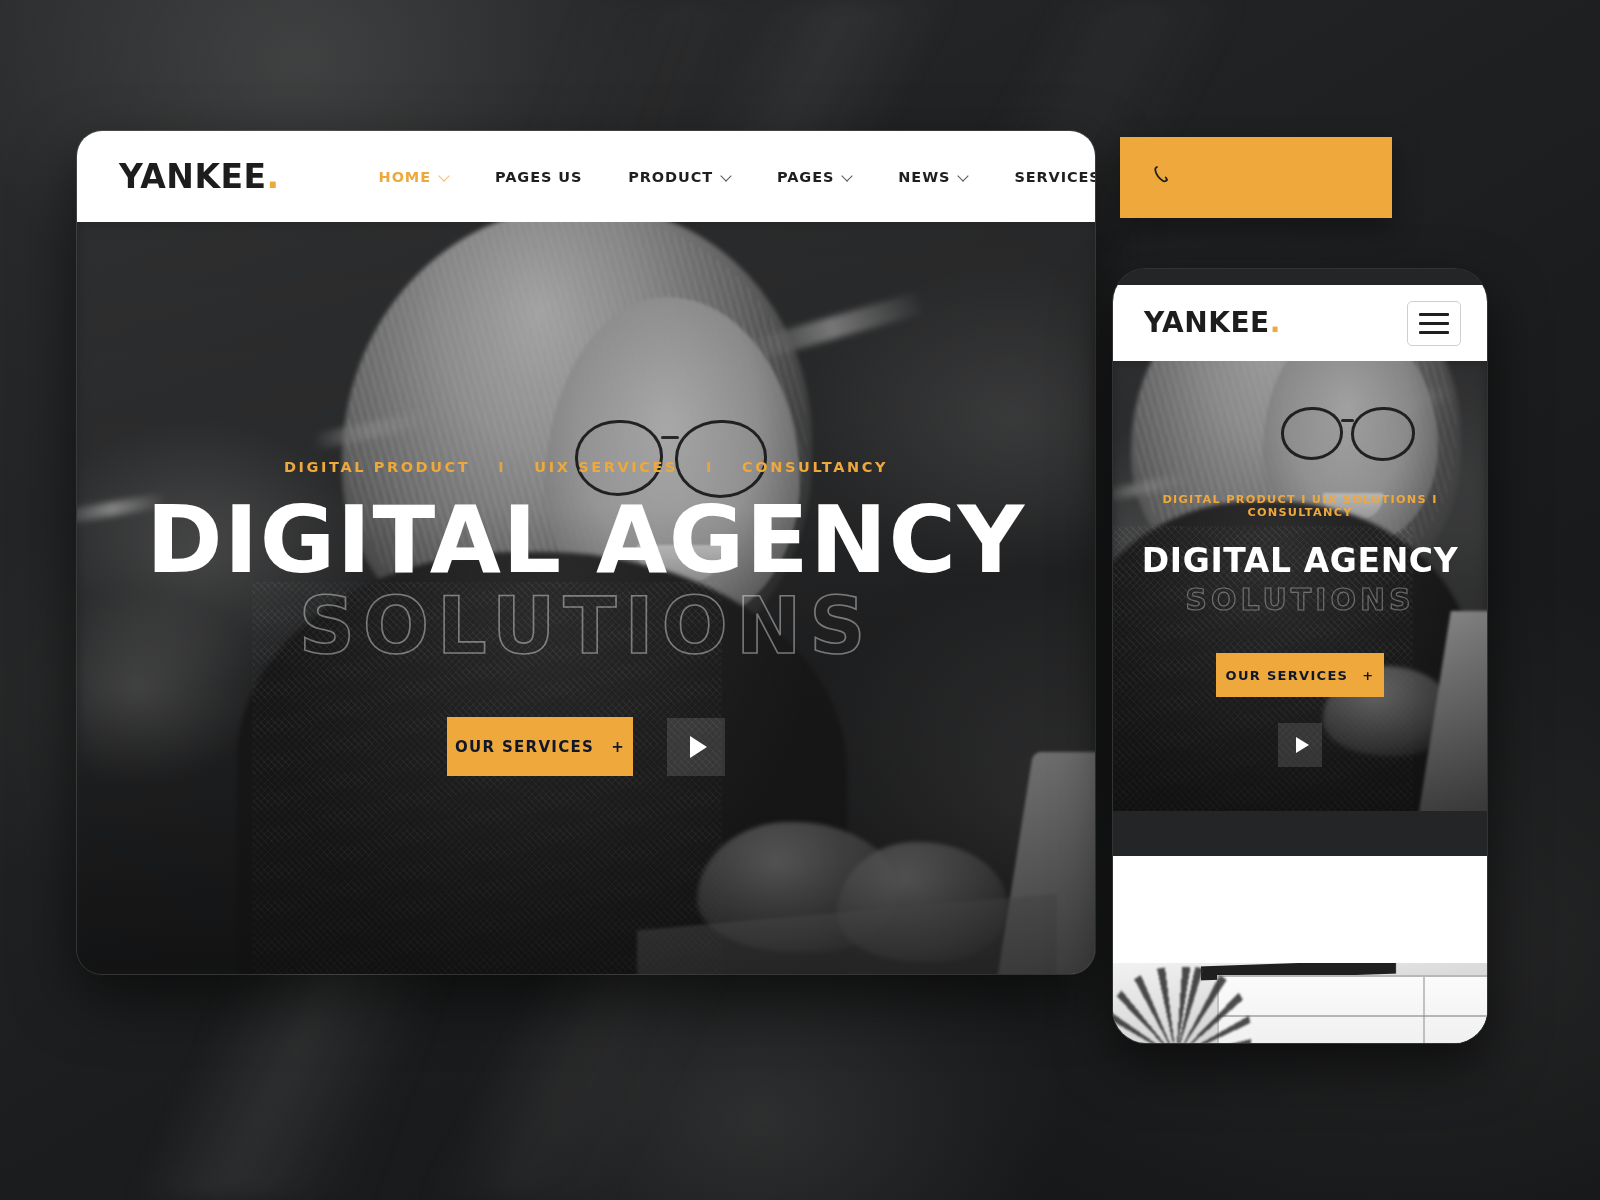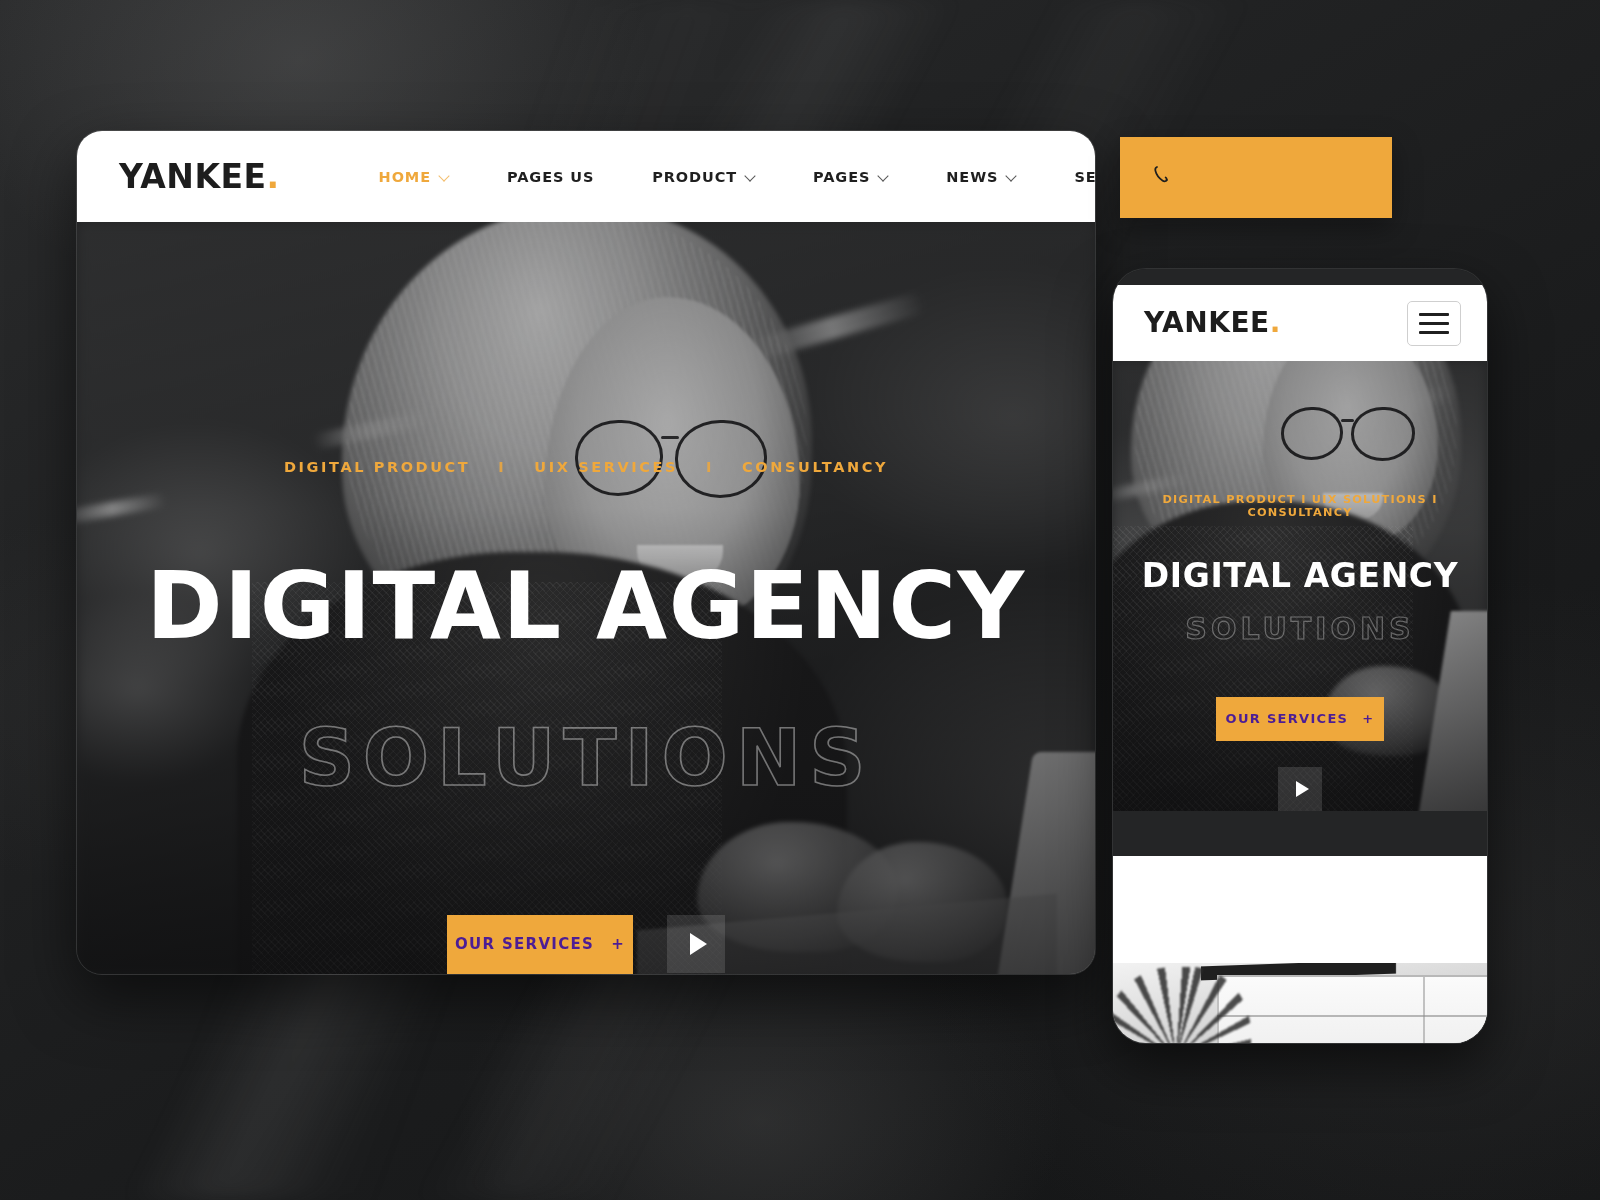--- a/index.html
+++ b/index.html
@@ -130,40 +130,40 @@
     position:absolute; left:0; top:0; width:100%; height:91px;
     background:#ffffff; display:flex; align-items:center; z-index:6;
   }
   .logo{
     font-family:"DejaVu Sans", sans-serif;
     font-weight:bold; color:#1d1d1d; letter-spacing:0.5px;
   }
   #dtLogo{ font-size:33px; margin-left:42px; line-height:1; }
   .logoDot{ color:#efa83c; }
 
-  #dtNav{ display:flex; align-items:center; margin-left:78px; gap:16px; }
+  #dtNav{ display:flex; align-items:center; margin-left:78px; gap:4px; }
   .navItem{
     display:flex; align-items:center; gap:9px;
     font-size:14.5px; font-weight:bold; letter-spacing:0.9px;
     color:#1f1f1f; padding:0 21px; white-space:nowrap;
     font-family:"DejaVu Sans", sans-serif;
   }
   .navItem.active{ color:#efa83c; }
   .caret{ display:inline-block; width:9px; height:9px; position:relative; }
   .caret::before{
     content:""; position:absolute; left:0; top:0;
     width:7px; height:7px; border-right:1.6px solid currentColor; border-bottom:1.6px solid currentColor;
     transform:rotate(45deg); opacity:.75;
   }
 
   #dtBody{ position:absolute; left:0; top:91px; width:100%; bottom:0; overflow:hidden; }
 
   .heroContent{
     position:absolute; left:0; right:0; top:0; bottom:0;
-    display:flex; flex-direction:column; align-items:center; z-index:4;justify-content:space-between;
+    display:flex; flex-direction:column; align-items:center; z-index:4;
   }
   #dtTags{
     margin-top:237px;
     font-size:14.5px; font-weight:bold; letter-spacing:2.6px;
     color:#efa83c; display:flex; align-items:center; gap:28px;
     font-family:"DejaVu Sans", sans-serif;
   }
   #dtTags .sep{ color:#efa83c; opacity:.85; }
   #dtH1{
     margin-top:22px;
@@ -175,21 +175,21 @@
     margin-top:2px;
     font-family:"DejaVu Sans", sans-serif;
     font-size:78px; font-weight:bold; letter-spacing:8px;
     color:transparent; line-height:1;
     -webkit-text-stroke:1.6px rgba(255,255,255,0.40);
     text-align:center;
   }
   .ctaRow{ display:flex; align-items:center; gap:34px; }
   #dtCtaRow{ margin-top:52px; }
   .btnServices{
-    background:#efa83c; color:#4c1d95;
+    background:#efa83c; color:#0f172a;
     font-family:"DejaVu Sans", sans-serif;
     font-weight:bold; letter-spacing:1.3px;
     display:flex; align-items:center; justify-content:center; gap:17px;
     border:none; cursor:pointer;
   }
   #dtBtn{ width:186px; height:59px; font-size:15px; }
   .btnPlay{
     background:rgba(255,255,255,0.13);
     display:flex; align-items:center; justify-content:center;
     cursor:pointer; border:none;

